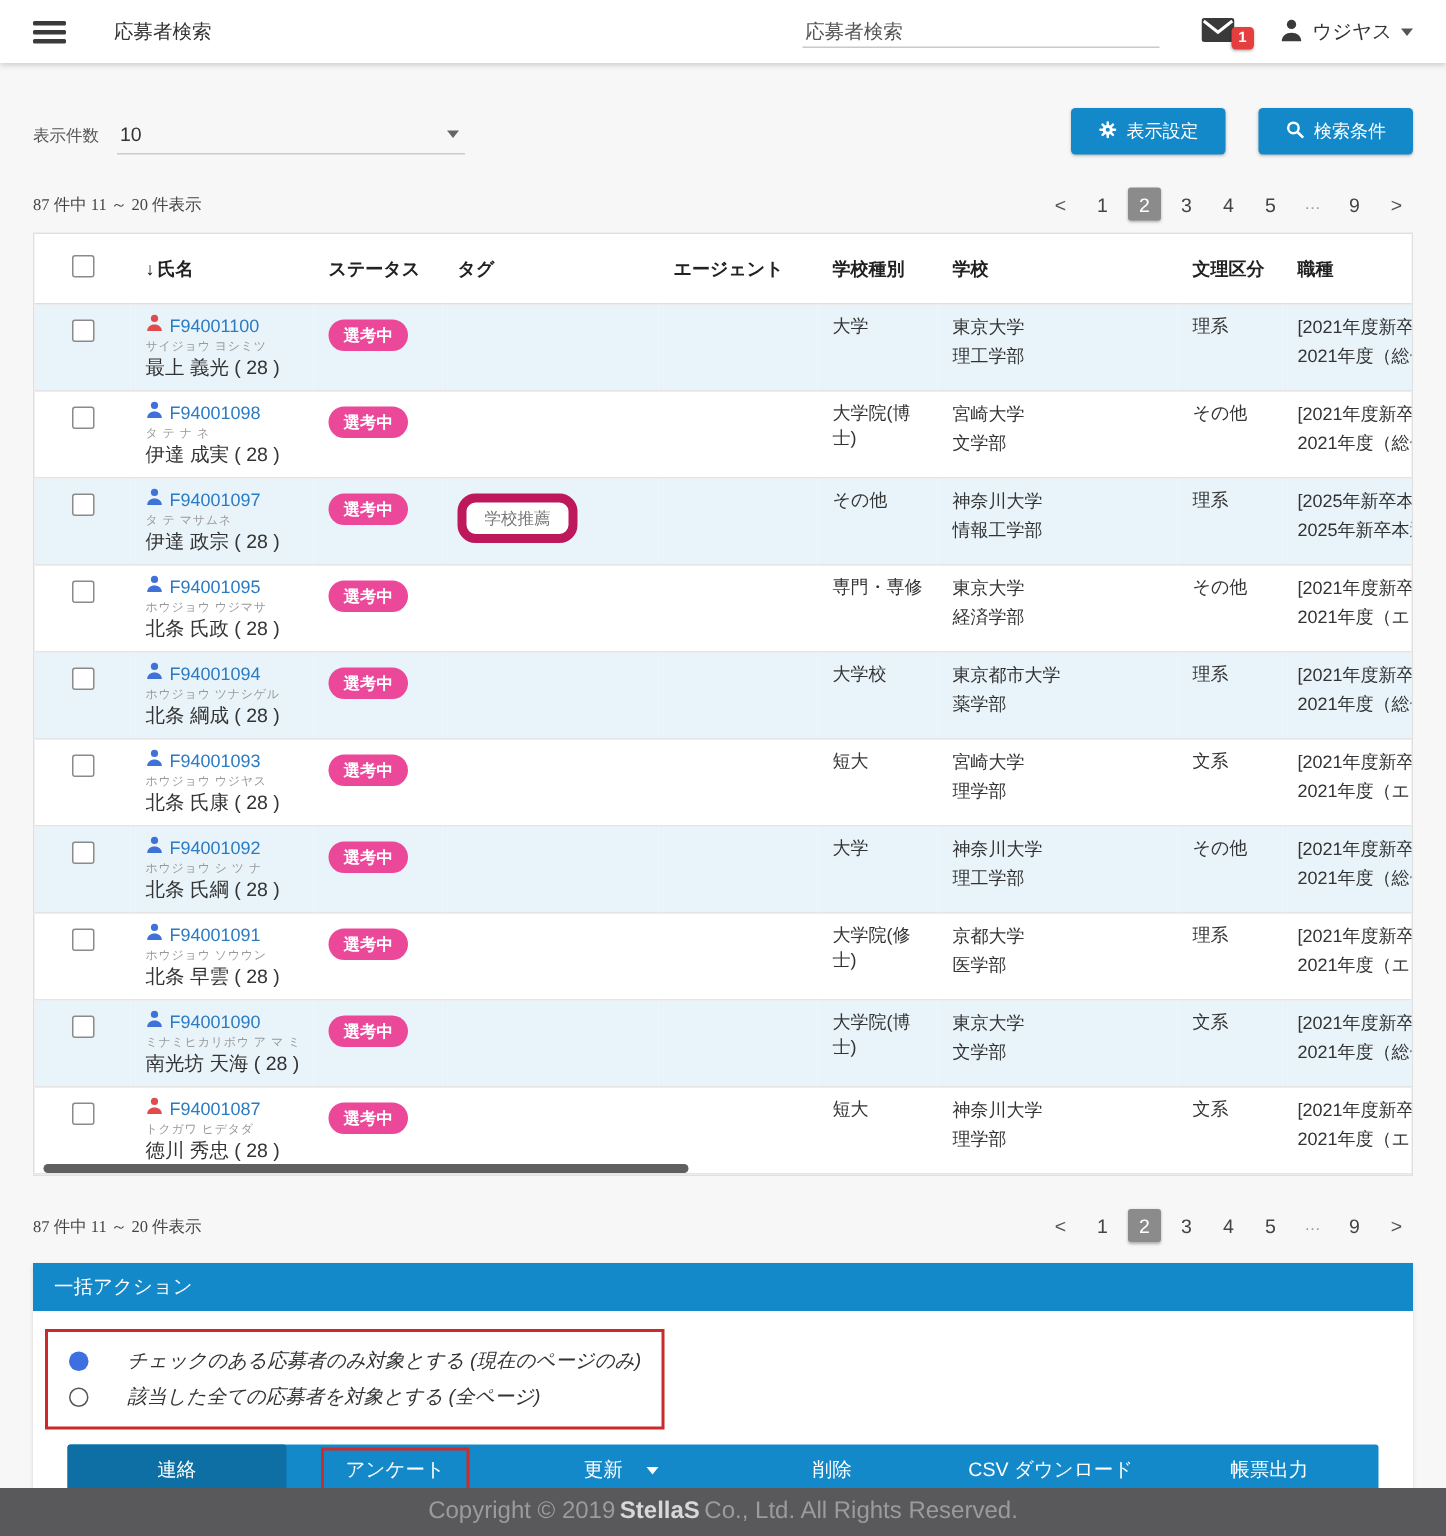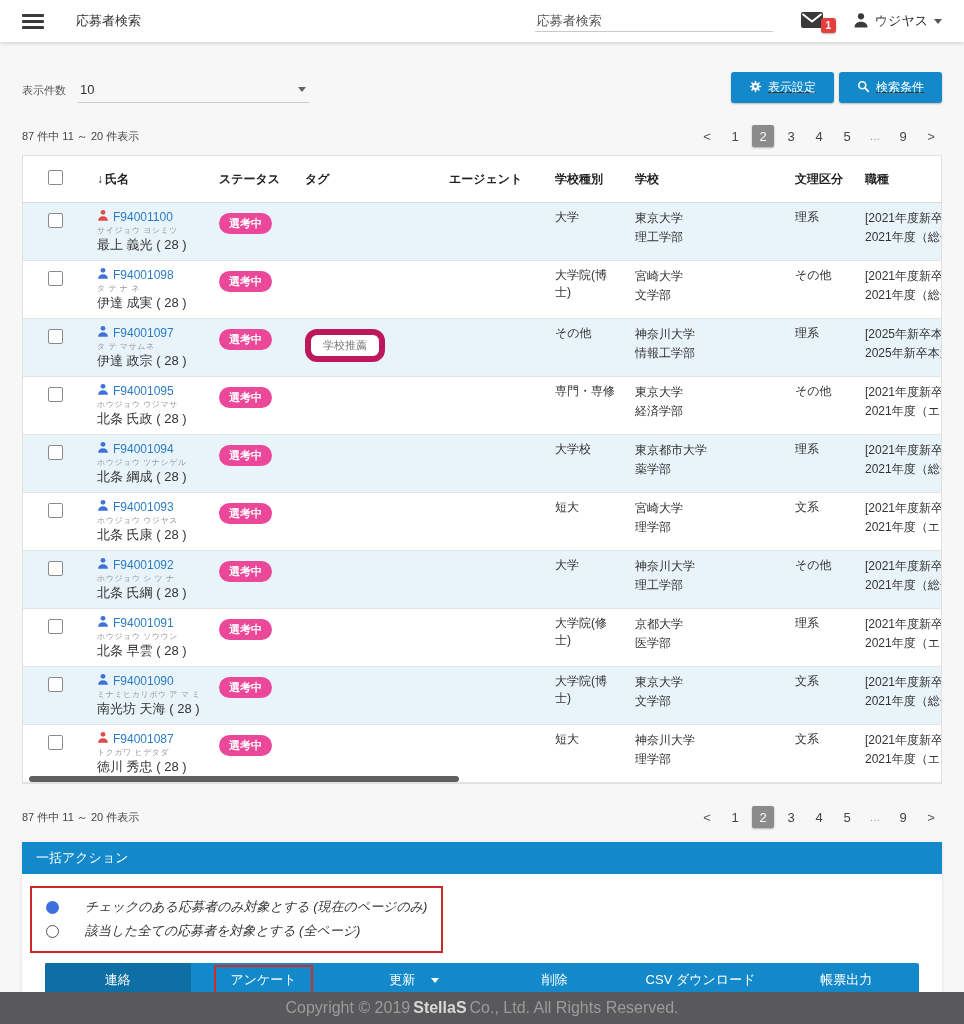--- a/index.html
+++ b/index.html
@@ -37,29 +37,29 @@
   
   .content { padding:0 22px; }
   .controls-row { display:flex; align-items:flex-end; margin-top:30px; }
   .perpage { display:flex; align-items:flex-end; gap:12px; }
   .perpage-label { font-size:11px; color:#555; padding-bottom:5px; }
   .perpage-select {
     width:232px; border-bottom:1px solid #ccc; display:flex; justify-content:space-between;
     align-items:center; padding:2px 4px 5px 2px; font-size:13px; color:#333; cursor:pointer;
   }
   .perpage-select .caret { border-top-color:#666; }
-  .control-buttons { margin-left:auto; display:flex; gap:5px;text-decoration:underline; }
+  .control-buttons { margin-left:auto; display:flex; gap:22px; }
   .btn-blue {
     background:#1389ca; color:#fff; border:none; border-radius:3px; font-size:12px;
     padding:7px 18px; display:flex; align-items:center; gap:6px; cursor:pointer;
     box-shadow:0 1px 2px rgba(0,0,0,.25);
     font-family:"Liberation Sans","DejaVu Sans",sans-serif;
   }
   .summary-row { display:flex; align-items:center; margin-top:22px; margin-bottom:8px; }
-  .summary-text { font-size:11px; color:#444; }
+  .summary-text { font-size:11px; color:#444;font-family:Liberation Serif, serif; }
   .pagination { margin-left:auto; display:flex; align-items:center; gap:6px; font-size:13px; color:#444; }
   .pagination span { min-width:22px; height:22px; display:inline-flex; align-items:center; justify-content:center; cursor:pointer; }
   .pagination .active { background:#8b8b8b; color:#fff; border-radius:2px; box-shadow:0 1px 2px rgba(0,0,0,.3); cursor:default; }
   .pagination .dots { color:#999; font-size:11px; cursor:default; }
   .pagination .pg-arrow { color:#555; }
   
   .table-wrap { background:#fff; border:1px solid #e0e0e0; overflow:hidden; position:relative; }
   table { border-collapse:collapse; table-layout:fixed; width:1030px; }
   col.c-cb{width:64px} col.c-name{width:122px} col.c-status{width:86px} col.c-tag{width:144px}
   col.c-agent{width:106px} col.c-stype{width:80px} col.c-school{width:160px} col.c-bunri{width:70px} col.c-job{width:198px}

